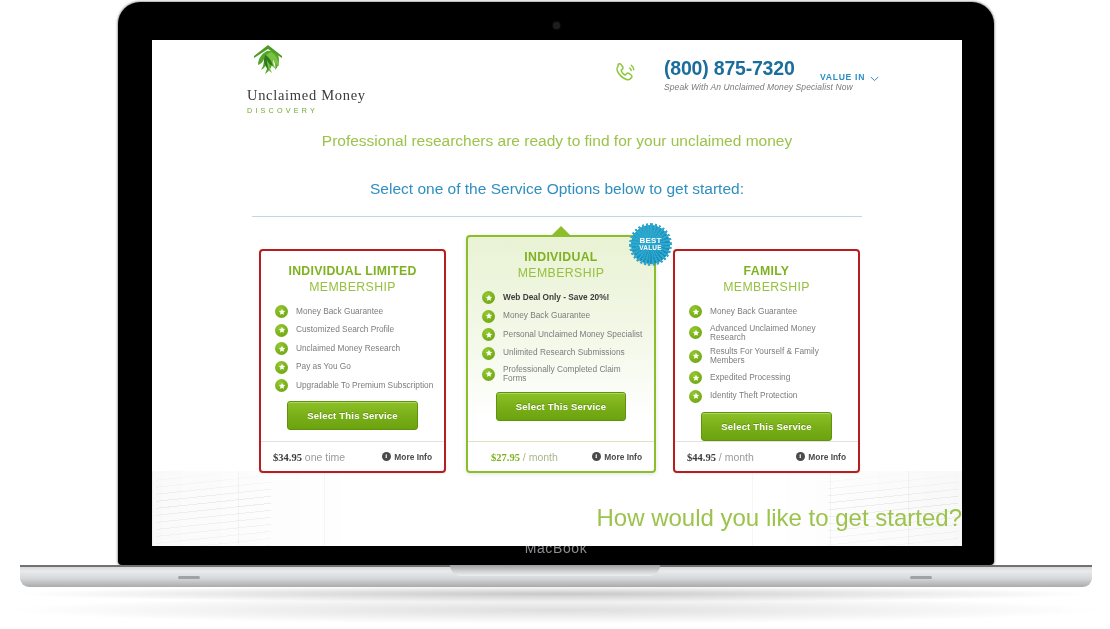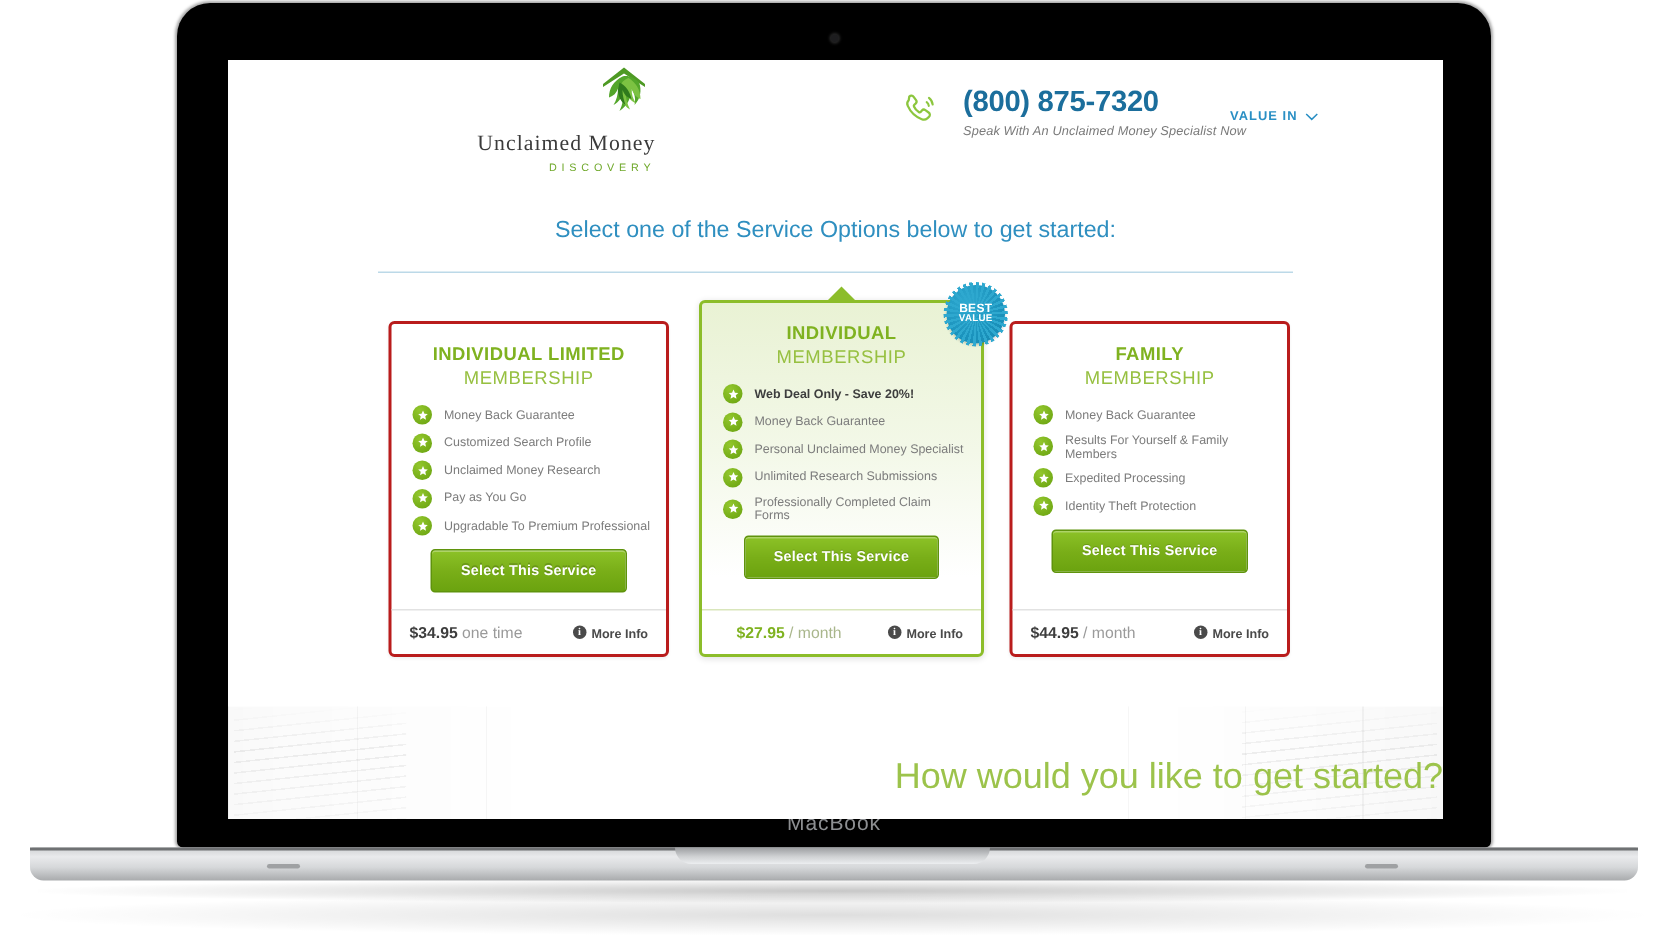--- a/index.html
+++ b/index.html
@@ -137,44 +137,44 @@
   
   .header {
     position: relative;
     height: 75px;
   }
 
   .logo {
     position: absolute;
     left: 95px; top: 3px;
     width: 190px;
-    text-align: right;
+    text-align: left;
   }
   .logo-mark { display: block; margin: 0 auto 2px; }
   .logo-name {
     font-family: "Liberation Serif", serif;
     font-size: 14.5px;
     letter-spacing: 0.7px;
     color: #3b3b3b;
     white-space: nowrap;
   }
   .logo-sub {
     font-family: "Liberation Sans", sans-serif;
     font-size: 7.2px;
     letter-spacing: 3.2px;
     color: #6fa82a;
     margin-top: 2px;
   }
 
   .phone-block {
     position: absolute;
-    left: 448px; top: 18px;
-    display: flex;
-    align-items: center;
-    gap: 16px;
+    left: 460px; top: 18px;
+    display: flex;
+    align-items: center;
+    gap: 26px;
   }
   .phone-icon { flex: none; }
   .phone-num {
     font-family: "Liberation Sans", sans-serif;
     font-size: 19.5px;
     font-weight: bold;
     color: #1b6e9c;
     letter-spacing: -0.2px;
     line-height: 1.1;
   }
@@ -366,21 +366,21 @@
     padding: 0 12px;
   }
   .card.featured .price-row {
     border-top: 1px solid #d9e6bb;
   }
   .price {
     font-size: 10.5px;
     color: #3d3d3d;
     white-space: nowrap;
   }
-  .price b { font-weight: bold; }
+  .price b { font-weight: bold; font-family: Liberation Serif, serif; }
   .price .per { color: #9a9a9a; font-weight: normal; }
   .card.featured .price b { color: #7fb220; padding-left: 11px; }
   .card.featured .price .per { color: #a9b68c; }
 
   .more-info {
     display: flex;
     align-items: center;
     gap: 3.5px;
     font-size: 8.4px;
     font-weight: bold;
@@ -467,20 +467,21 @@
           <span class="signin-label">VALUE IN</span>
           <span>
             <svg width="9" height="6" viewBox="0 0 9 6">
                 <path d="M0.8 1 L4.5 4.6 L8.2 1" fill="none" stroke="#2a8fc4" stroke-width="1"></path>
               </svg>
           </span>
         </div>
       </div>
 
       <div class="hero">
+        <div class="hero-sub">Professional researchers are ready to find for your unclaimed money</div>
       </div>
 
       <div class="select-line">Select one of the Service Options below to get started:</div>
       <div class="divider"></div>
 
       <div class="cards">
 
         <div class="card left">
           <div class="card-title">
             <span>INDIVIDUAL LIMITED</span>
@@ -518,21 +519,21 @@
                   </svg>
               </span>
               <span>Pay as You Go</span>
             </li>
             <li>
               <span class="star-dot">
                 <svg width="8" height="8" viewBox="0 0 10 10">
                     <path d="M5 .9l1.2 2.6 2.8.3-2.1 1.9.6 2.8L5 7.1 2.5 8.5l.6-2.8L1 3.8l2.8-.3z" fill="#fff"></path>
                   </svg>
               </span>
-              <span>Upgradable To Premium Professional</span>
+              <span>Upgradable To Premium Subscription</span>
             </li>
           </ul>
           <div class="cta-wrap">
             <span class="cta">Select This Service</span>
           </div>
           <div class="price-row">
             <span class="price"><b>$34.95</b> <span class="per">one time</span></span>
             <span class="more-info">
               <span class="info-glyph">i</span>
               <span>More Info</span>
@@ -610,20 +611,28 @@
             <span class="sub">MEMBERSHIP</span>
           </div>
           <ul class="features">
             <li>
               <span class="star-dot">
                 <svg width="8" height="8" viewBox="0 0 10 10">
                     <path d="M5 .9l1.2 2.6 2.8.3-2.1 1.9.6 2.8L5 7.1 2.5 8.5l.6-2.8L1 3.8l2.8-.3z" fill="#fff"></path>
                   </svg>
               </span>
               <span>Money Back Guarantee</span>
+            </li>
+            <li>
+              <span class="star-dot">
+                <svg width="8" height="8" viewBox="0 0 10 10">
+                    <path d="M5 .9l1.2 2.6 2.8.3-2.1 1.9.6 2.8L5 7.1 2.5 8.5l.6-2.8L1 3.8l2.8-.3z" fill="#fff"></path>
+                  </svg>
+              </span>
+              <span>Advanced Unclaimed Money Research</span>
             </li>
             <li>
               <span class="star-dot">
                 <svg width="8" height="8" viewBox="0 0 10 10">
                     <path d="M5 .9l1.2 2.6 2.8.3-2.1 1.9.6 2.8L5 7.1 2.5 8.5l.6-2.8L1 3.8l2.8-.3z" fill="#fff"></path>
                   </svg>
               </span>
               <span>Results For Yourself &amp; Family Members</span>
             </li>
             <li>

